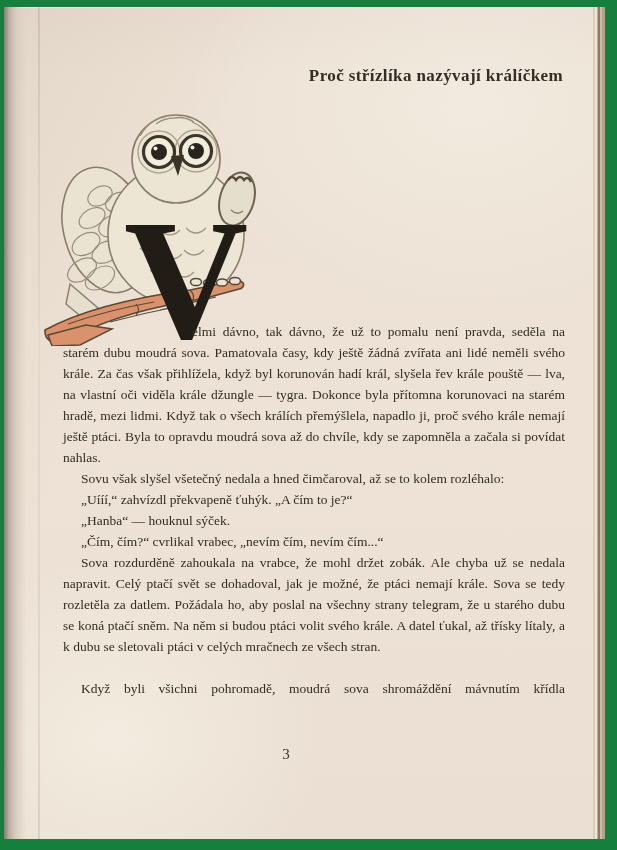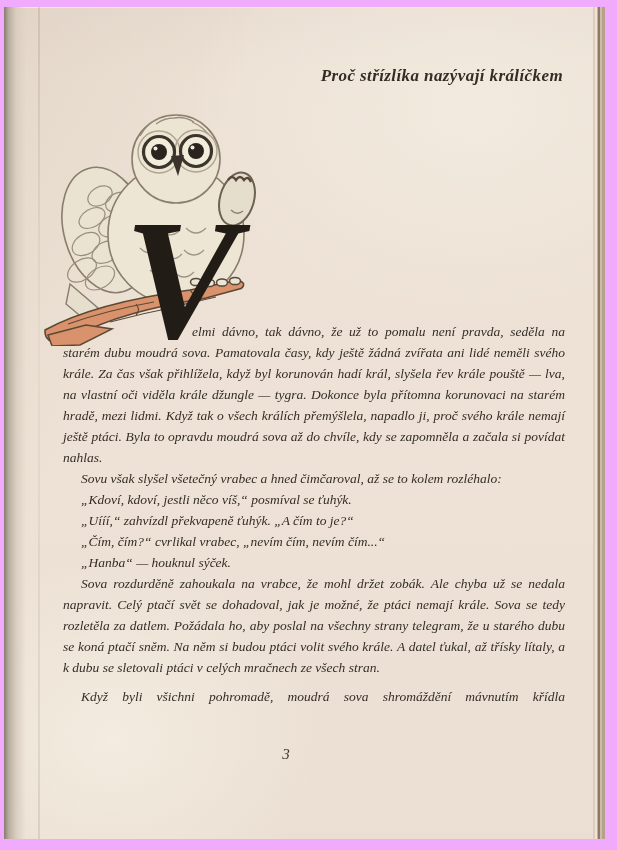--- a/index.html
+++ b/index.html
@@ -1,20 +1,19 @@
 <!DOCTYPE html>
 <html><head>
 <meta charset="utf-8">
 <style>
   html,body{margin:0;padding:0;background:#070605;}
   .scan{
     position:relative;width:617px;height:850px;overflow:hidden;
-    background:#f0abfc;
+    background:#15803d;
     font-family:"Liberation Serif","DejaVu Serif",serif;
-    font-style:italic;
   }
   .page{
     position:absolute;left:4px;top:7px;width:601px;height:832px;
     background:
       linear-gradient(115deg, rgba(122,94,72,0.07) 0%, rgba(122,94,72,0.0) 28%),
       radial-gradient(ellipse 420px 300px at 78% 12%, rgba(255,252,244,0.35), rgba(255,252,244,0) 70%),
       radial-gradient(ellipse 300px 260px at 18% 88%, rgba(255,250,240,0.45), rgba(255,250,240,0) 70%),
       linear-gradient(180deg,#e9ddd1 0%, #ece1d4 8%, #ede2d5 55%, #eadfd2 100%);
     box-shadow: inset 0 1px 0 #f4ece1;
   }
@@ -41,21 +40,21 @@
     position:absolute;left:36px;top:91px;width:290px;height:248px;
     pointer-events:none;
   }
   .text-column{
     position:absolute;left:59px;top:314px;width:502px;
     font-size:13.5px;line-height:21px;color:#332d25;
     text-align:justify;
   }
   .text-column p{margin:0;}
   .text-column p.indent{text-indent:18px;}
-  .text-column p.last-justify{text-align-last:justify;margin-top:8px;}
+  .text-column p.last-justify{text-align-last:justify;margin-top:21px;}
   .v-spacer{float:left;width:129px;height:16px;}
   .page-number{
     position:absolute;left:250px;top:739px;width:64px;text-align:center;
     font-size:15px;color:#3a342c;
   }
 </style>
 </head>
 <body>
 
 <div class="scan">
@@ -135,24 +134,23 @@
         <ellipse cx="169" cy="185" rx="5.5" ry="3.6" fill="#ece5d4" stroke="#55493c" stroke-width="1.5"></ellipse>
         <ellipse cx="182" cy="184.5" rx="5.5" ry="3.6" fill="#ece5d4" stroke="#55493c" stroke-width="1.5"></ellipse>
         <ellipse cx="195" cy="183" rx="5.5" ry="3.6" fill="#ece5d4" stroke="#55493c" stroke-width="1.5"></ellipse>
       </g>
 
       <text x="84" y="239" font-size="172" font-weight="bold" font-family="'Liberation Serif','DejaVu Serif',serif" fill="#211c16">V</text>
     </svg>
 
     <div class="text-column">
       <p><span class="v-spacer"></span><span>elmi dávno, tak dávno, že už to pomalu není pravda, seděla na starém dubu moudrá sova. Pamatovala časy, kdy ještě žádná zvířata ani lidé neměli svého krále. Za čas však přihlížela, když byl korunován hadí král, slyšela řev krále pouště — lva, na vlastní oči viděla krále džungle — tygra. Dokonce byla přítomna korunovaci na starém hradě, mezi lidmi. Když tak o všech králích přemýšlela, napadlo ji, proč svého krále nemají ještě ptáci. Byla to opravdu moudrá sova až do chvíle, kdy se zapomněla a začala si povídat nahlas.</span></p>
-      <p class="indent">Sovu však slyšel všetečný vrabec a hned čimčaroval, až se to kolem rozléhalo:</p>
-      <p class="indent">„Kdoví, kdoví, jestli něco víš,“ posmíval se ťuhýk.</p>
+      <p class="indent">Sovu však slyšel všetečný nedala a hned čimčaroval, až se to kolem rozléhalo:</p>
       <p class="indent">„Uííí,“ zahvízdl překvapeně ťuhýk. „A čím to je?“</p>
+      <p class="indent">„Hanba“ — houknul sýček.</p>
       <p class="indent">„Čím, čím?“ cvrlikal vrabec, „nevím čím, nevím čím...“</p>
-      <p class="indent">„Hanba“ — houknul sýček.</p>
       <p class="indent">Sova rozdurděně zahoukala na vrabce, že mohl držet zobák. Ale chyba už se nedala napravit. Celý ptačí svět se dohadoval, jak je možné, že ptáci nemají krále. Sova se tedy rozletěla za datlem. Požádala ho, aby poslal na všechny strany telegram, že u starého dubu se koná ptačí sněm. Na něm si budou ptáci volit svého krále. A datel ťukal, až třísky lítaly, a k dubu se sletovali ptáci v celých mračnech ze všech stran.</p>
       <p class="indent last-justify">Když byli všichni pohromadě, moudrá sova shromáždění mávnutím křídla</p>
     </div>
 
     <div class="page-number">3</div>
   </div>
 </div>
 
 </body></html>

